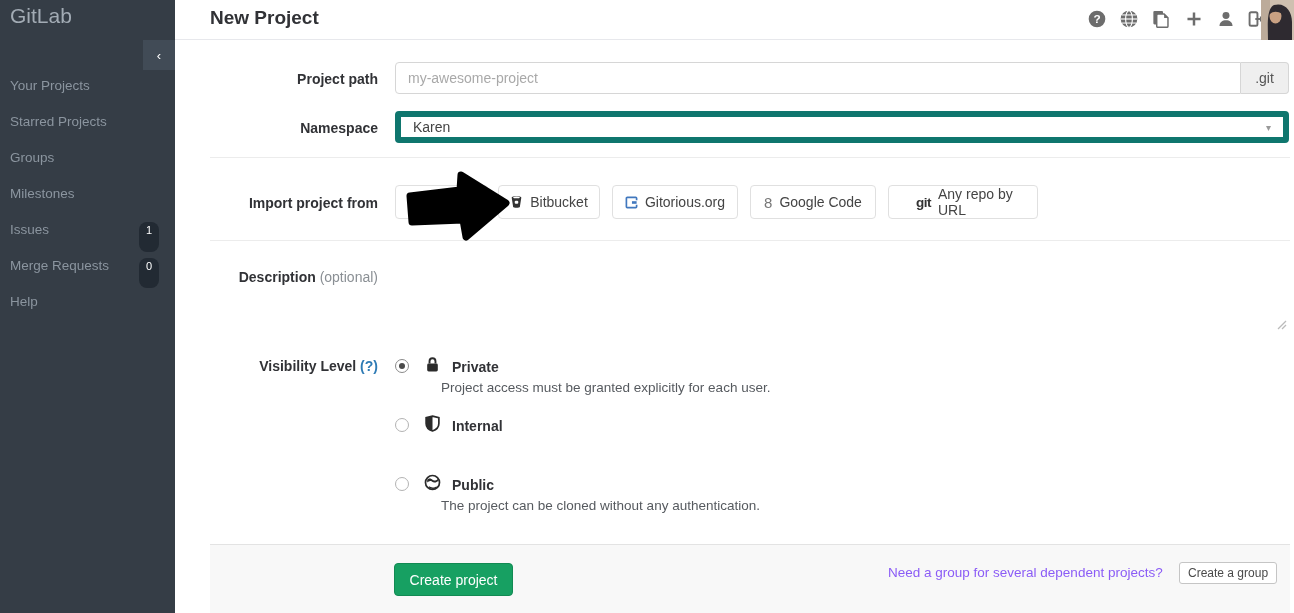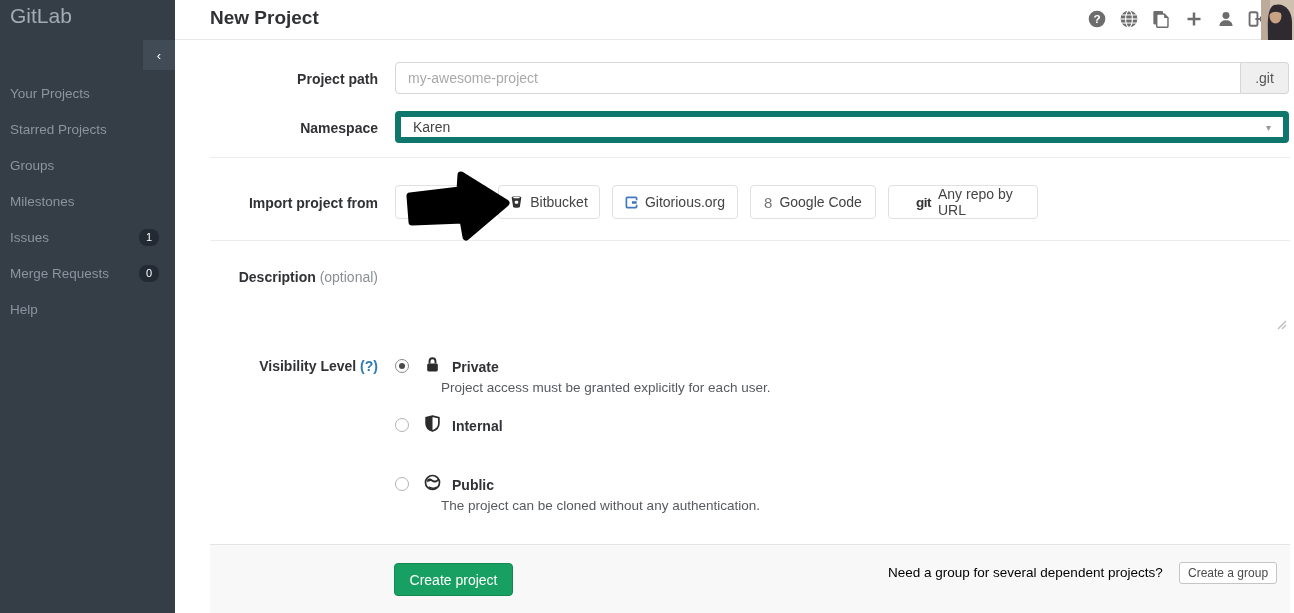--- a/index.html
+++ b/index.html
@@ -6,21 +6,21 @@
   *{box-sizing:border-box;}
   .frame{position:relative;width:1294px;height:613px;overflow:hidden;
          font-family:"Liberation Sans","DejaVu Sans",sans-serif;background:#fff;}
 
   
   .sidebar{position:absolute;left:0;top:0;width:175px;height:613px;background:#353d46;}
   .logo{position:absolute;left:10px;top:4px;font-size:21px;font-weight:400;color:#a2abb4;}
   .collapse-btn{position:absolute;left:143px;top:40px;width:32px;height:30px;background:#414b56;
                 color:#fff;display:flex;align-items:center;justify-content:center;font-size:13px;cursor:pointer;}
   .nav-item{position:absolute;left:0;width:175px;height:30px;color:#8b959f;font-size:13.5px;
-            display:flex;align-items:center;padding:0 16px 0 10px;cursor:pointer;}
+            display:flex;padding:0 16px 0 10px;cursor:pointer;}
   .nav-item .lbl{flex:1;}
   .badge{background:#222a33;color:#fff;font-size:11px;line-height:1;padding:3px 7px;border-radius:8px;}
 
   
   .header{position:absolute;left:175px;top:0;width:1119px;height:40px;background:#fff;border-bottom:1px solid #e7e8ec;}
   .page-title{position:absolute;left:210px;top:7px;font-size:19px;font-weight:bold;color:#313236;}
   .search-box{position:absolute;left:770px;top:4px;width:298px;height:26px;}
   .search-box input{width:100%;height:100%;background:#f8f8f8;border:1px solid #d7d7d7;border-radius:4px;
             padding:0 8px 0 27px;font-size:13px;color:#444;outline:none;font-family:inherit;}
   .search-box input::placeholder{color:#9a9a9a;}
@@ -56,21 +56,21 @@
   .radio.checked{border-color:#8a8a8a;}
   .radio.checked::after{content:'';position:absolute;left:3px;top:3px;width:6px;height:6px;border-radius:50%;background:#4a4a4a;}
   .vis-icon{position:absolute;left:424px;width:17px;height:17px;}
   .vis-name{position:absolute;left:452px;font-size:14px;font-weight:bold;color:#313236;cursor:pointer;}
   .vis-desc{position:absolute;left:441px;font-size:13.5px;color:#565a5f;}
 
   
   .footer{position:absolute;left:210px;top:544px;width:1080px;height:69px;background:#f8f8f8;border-top:1px solid #e3e3e3;}
   .create-btn{position:absolute;left:394px;top:563px;width:119px;height:33px;background:#17a062;border:1px solid #128a53;
               border-radius:4px;color:#fff;font-size:14px;display:flex;align-items:center;justify-content:center;cursor:pointer;}
-  .group-hint{position:absolute;left:888px;top:565px;font-size:13.5px;color:#000000;}
+  .group-hint{position:absolute;left:888px;top:565px;font-size:13.5px;color:#8b5cf6;}
   .create-group-btn{position:absolute;left:1179px;top:562px;height:22px;padding:0 8px;background:#fff;
               border:1px solid #c5c5c5;border-radius:3px;font-size:12px;color:#4a4a4a;
               display:flex;align-items:center;cursor:pointer;}
 
   .cursor-arrow{position:absolute;left:400px;top:166px;width:115px;height:78px;pointer-events:none;z-index:10;}
 </style>
 </head>
 <body>
 
 <div class="frame">

